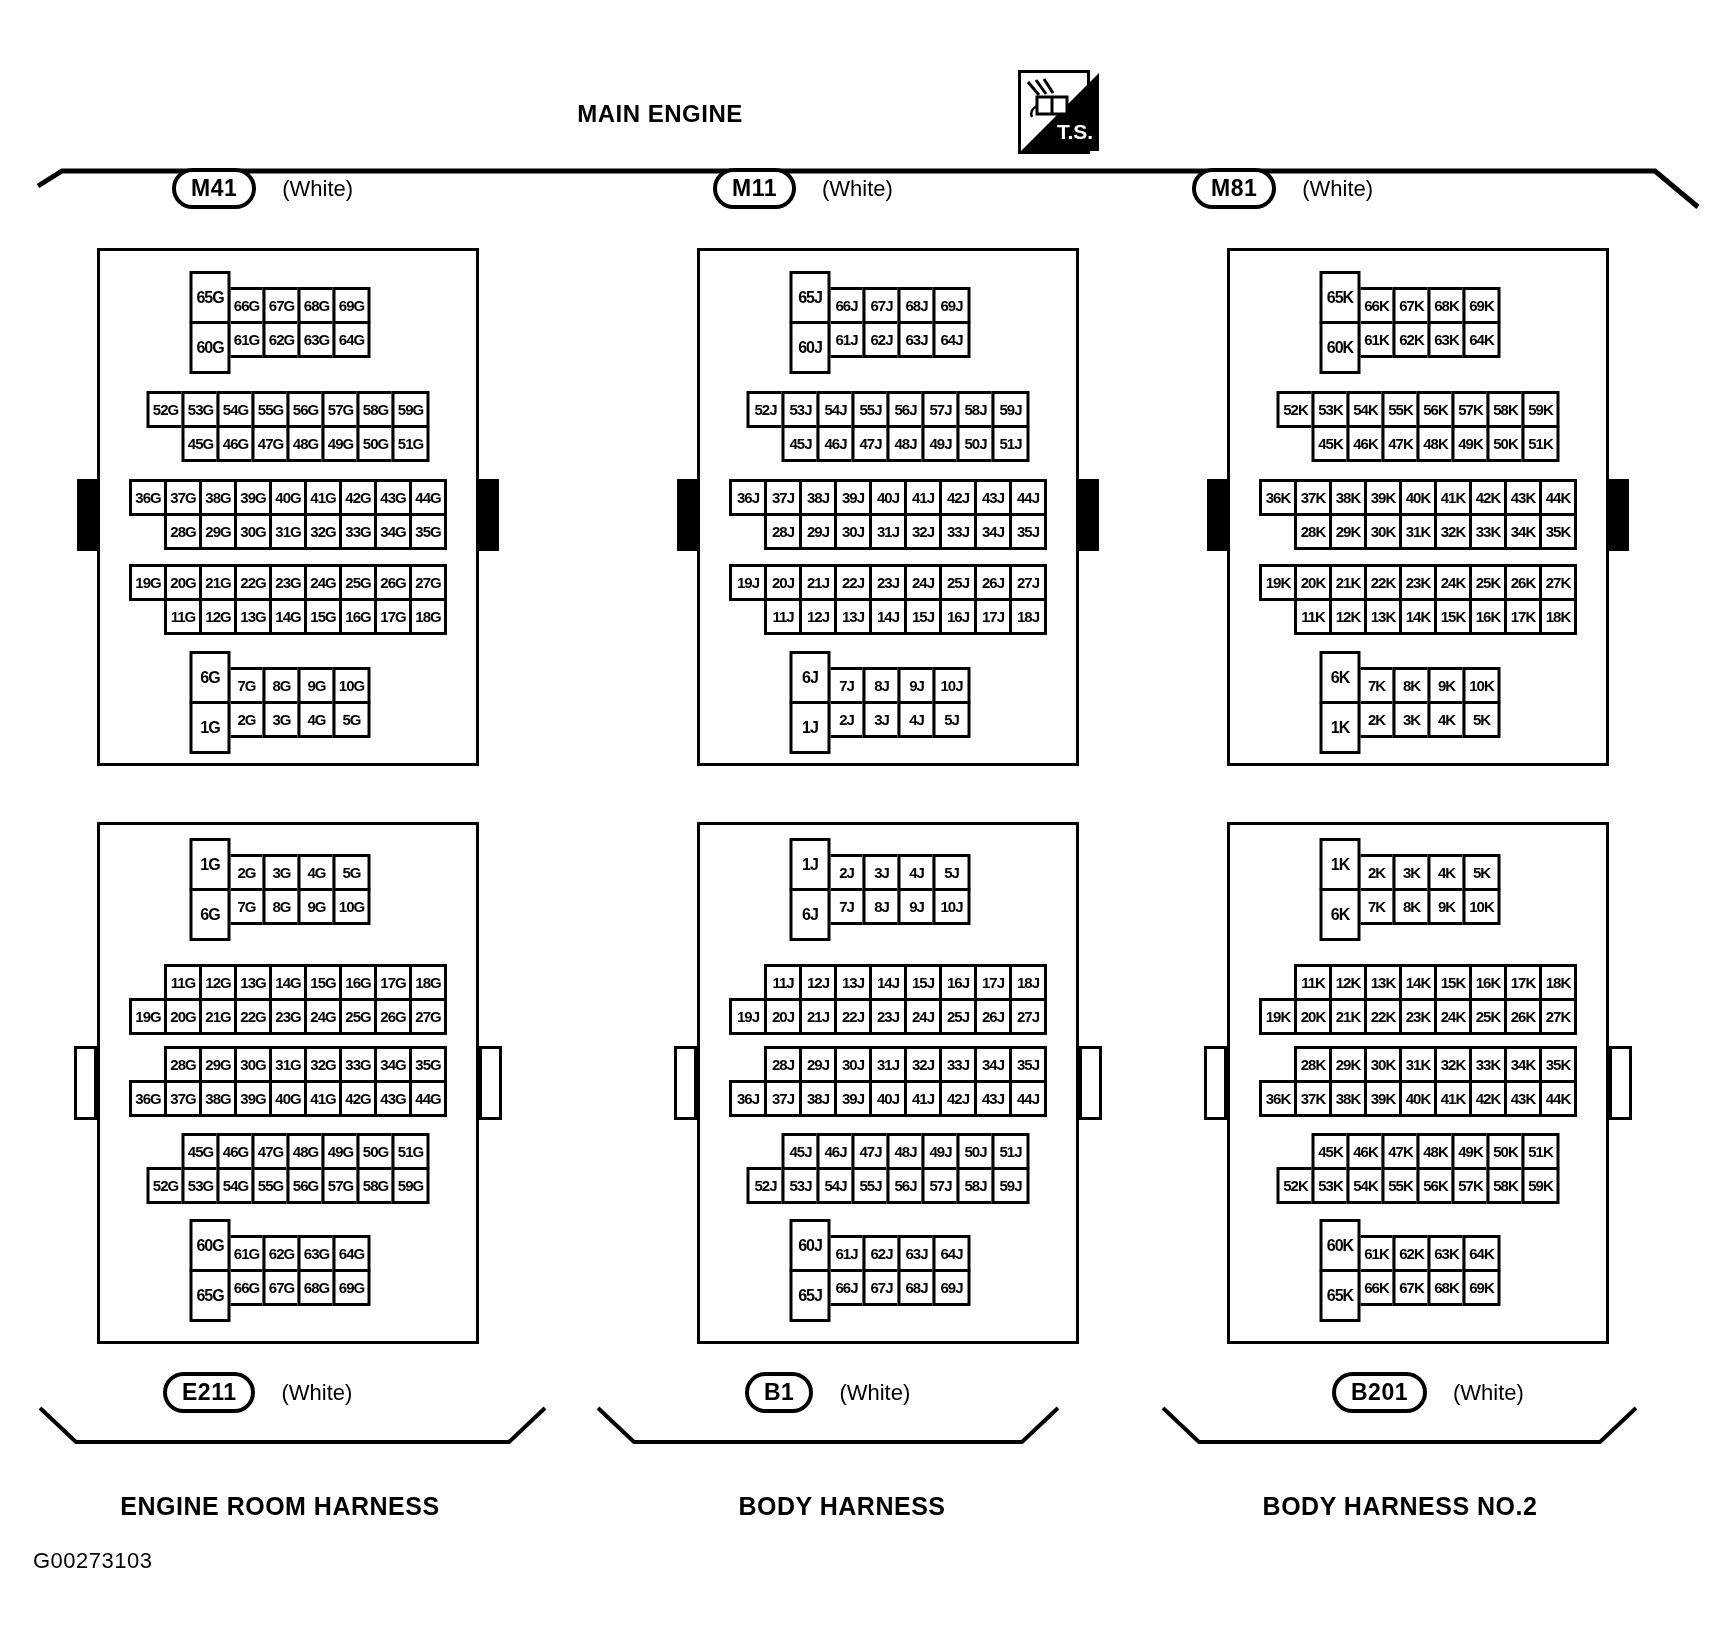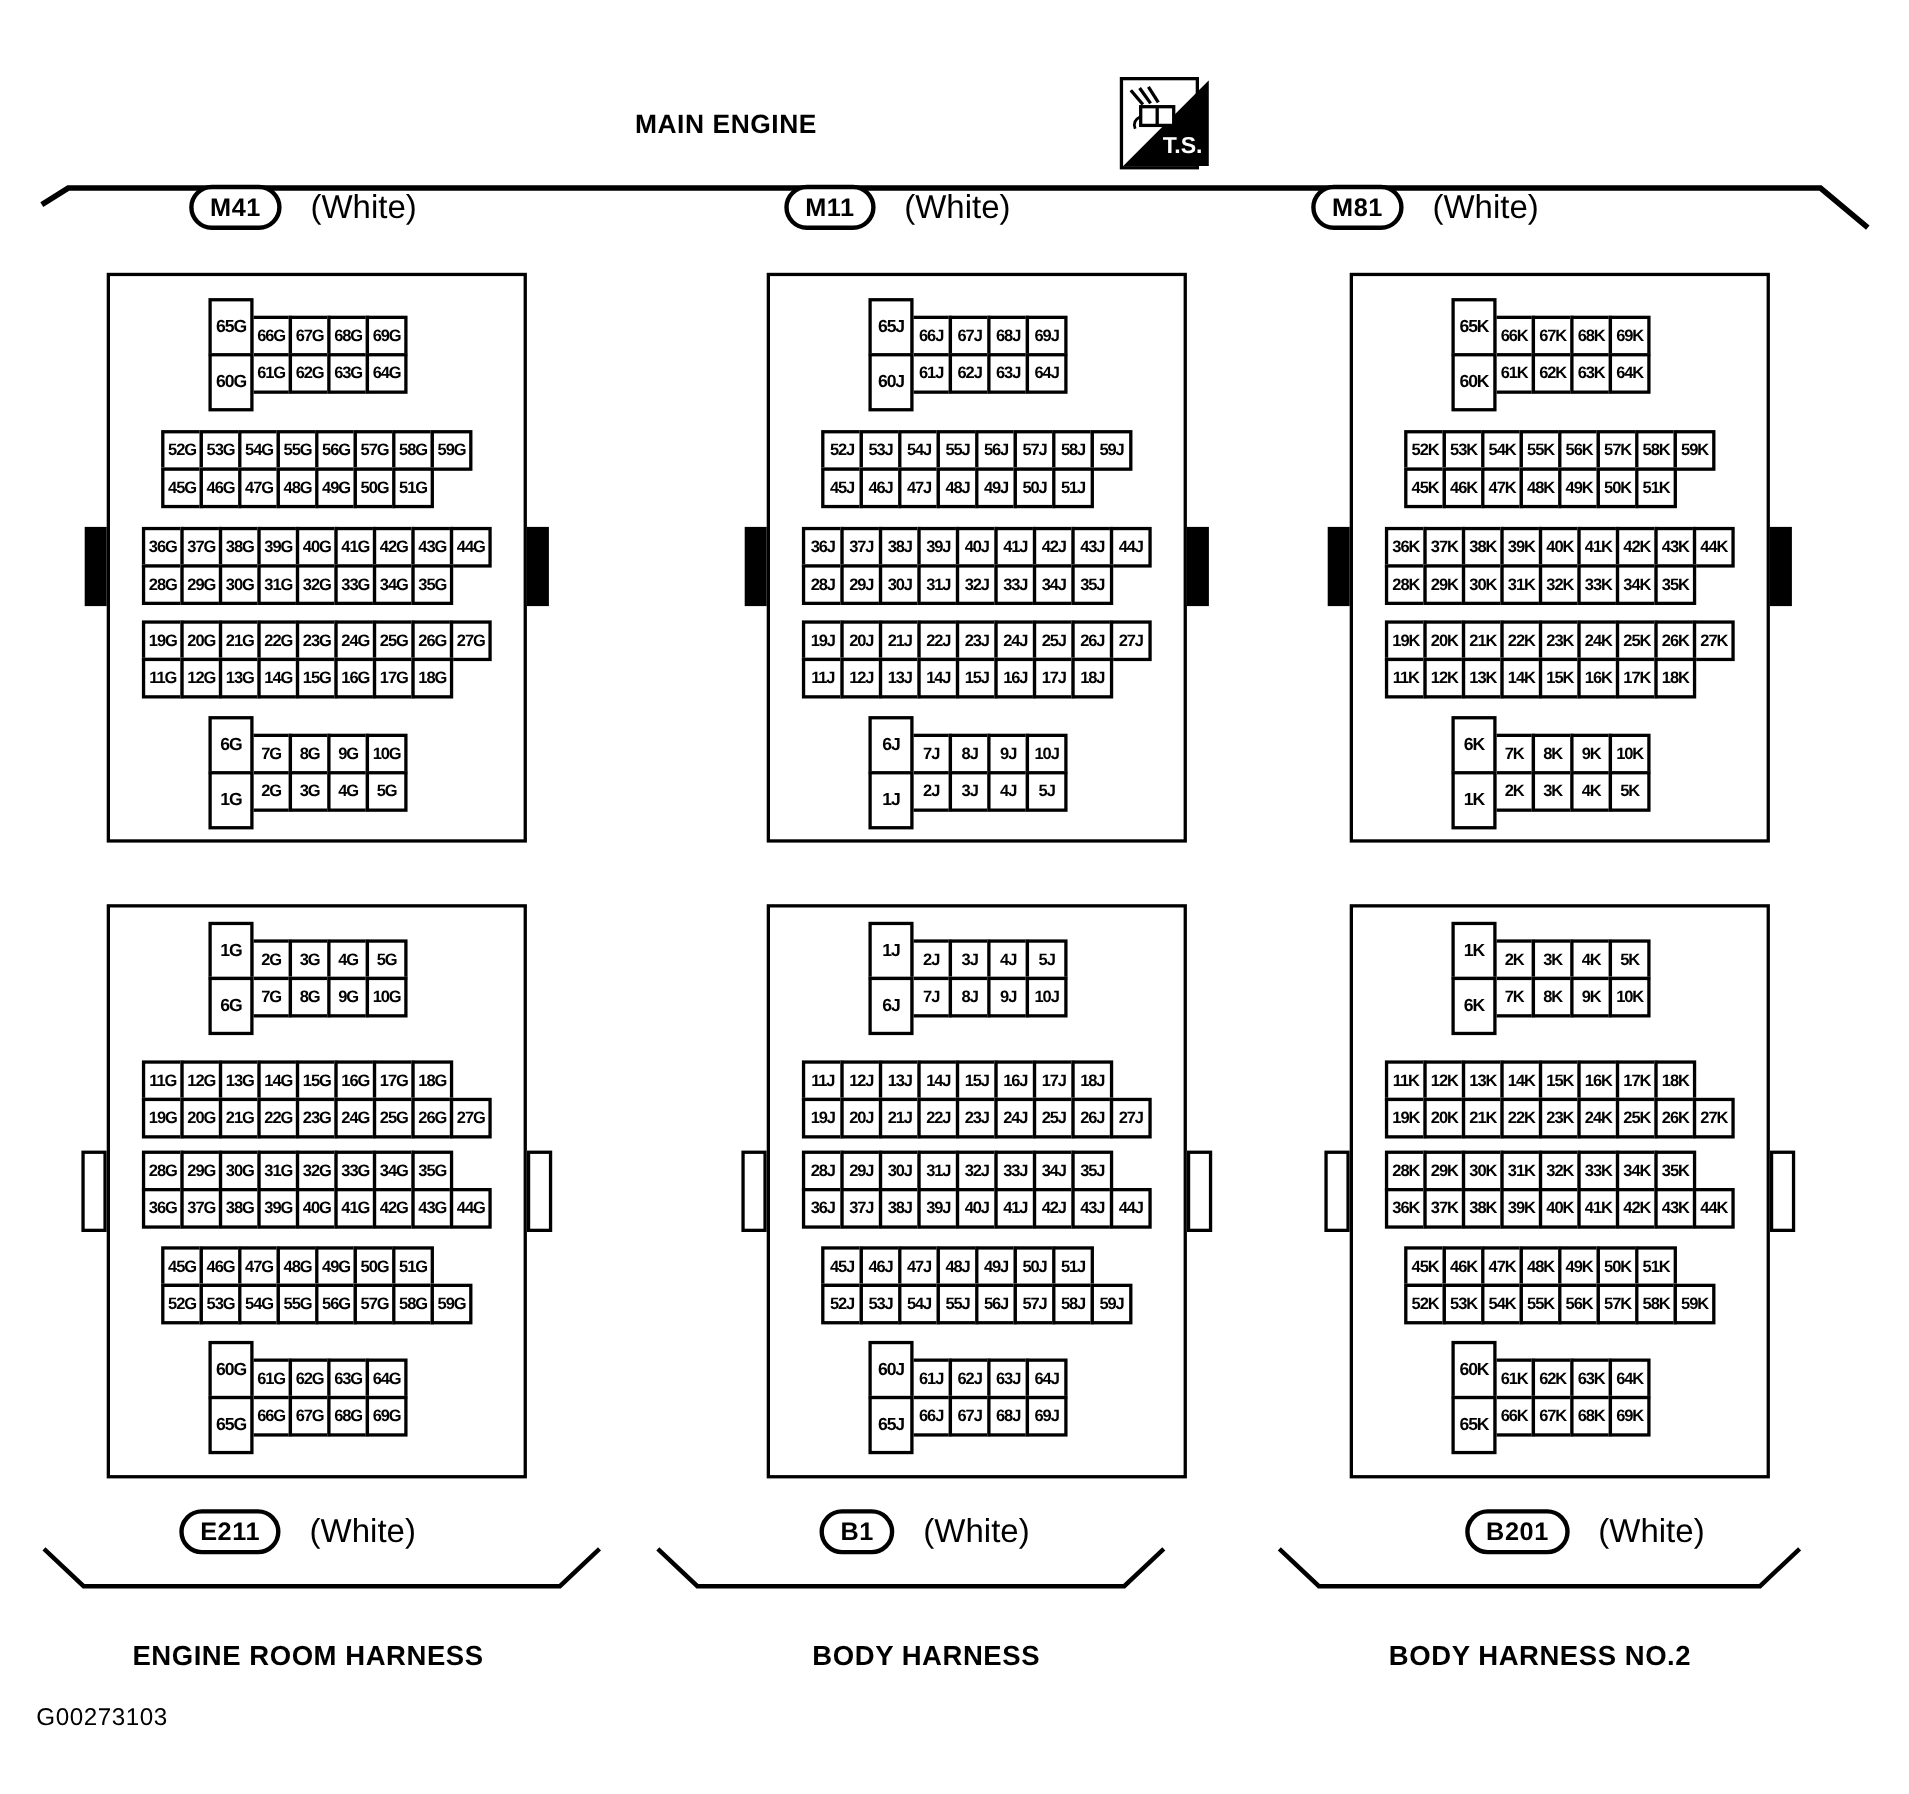--- a/index.html
+++ b/index.html
@@ -14,33 +14,33 @@
   }
   
   .ts{position:absolute;left:1018px;top:70px;width:72px;height:84px;border:3px solid #000;box-sizing:border-box;background:#fff;}
   .ts svg{display:block;width:78px;height:78px;}
   
   .lblrow{position:absolute;display:flex;align-items:center;gap:26px;}
   .oval{
     border:4px solid #000;border-radius:26px;padding:3px 15px;
     font-size:23px;font-weight:bold;letter-spacing:0.5px;background:#fff;
   }
-  .cnote{font-size:30px;}
+  .cnote{font-size:22px;}
   .tl{top:168px}.bl{top:1372px}
   .tl.col0{left:172px}.tl.col1{left:713px}.tl.col2{left:1192px}
   .bl.col0{left:163px}.bl.col1{left:745px}.bl.col2{left:1332px}
   
   .cbox{position:absolute;width:376px;border:3px solid #000;background:#fff;box-sizing:content-box;}
   .cbox.top{top:248px;height:512px;}
   .cbox.bot{top:822px;height:516px;}
   .col0.cbox{left:97px}.col1.cbox{left:697px}.col2.cbox{left:1227px}
   
   .pingroup{position:absolute;left:50%;transform:translateX(-50%);}
   .pingroup.stub{transform:translateX(calc(-50% - 8px));display:flex;align-items:center;}
-  .rows{display:flex;flex-direction:column;align-items:flex-start;}
+  .rows{display:flex;flex-direction:column;align-items:flex-end;}
   .rows .row + .row{margin-top:-3px;}
   .row{display:flex;}
   .row .cell + .cell{margin-left:-3px;}
   .cell{
     width:38px;height:37px;border:3px solid #000;box-sizing:border-box;background:#fff;
     display:flex;align-items:center;justify-content:center;
     font-size:15px;font-weight:bold;letter-spacing:-1px;white-space:nowrap;
   }
   .tallcol{display:flex;flex-direction:column;z-index:2;}
   .tallcol .cell{width:41px;height:53px;font-size:16px;}

